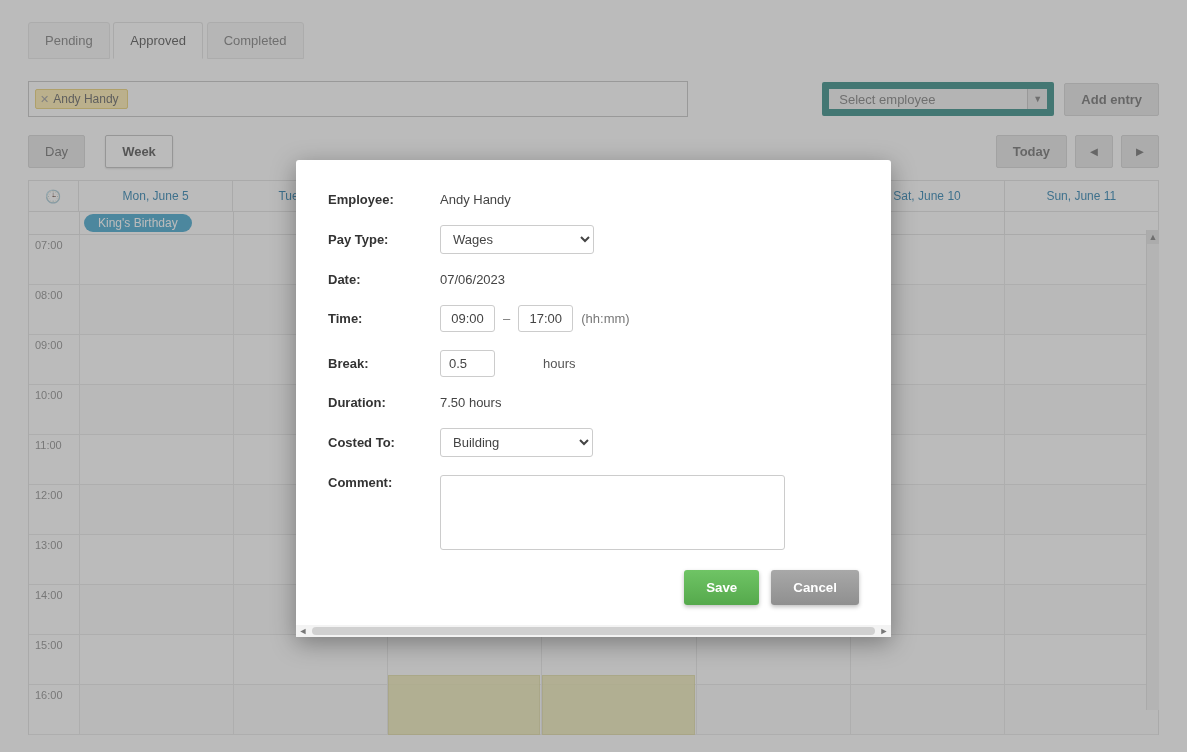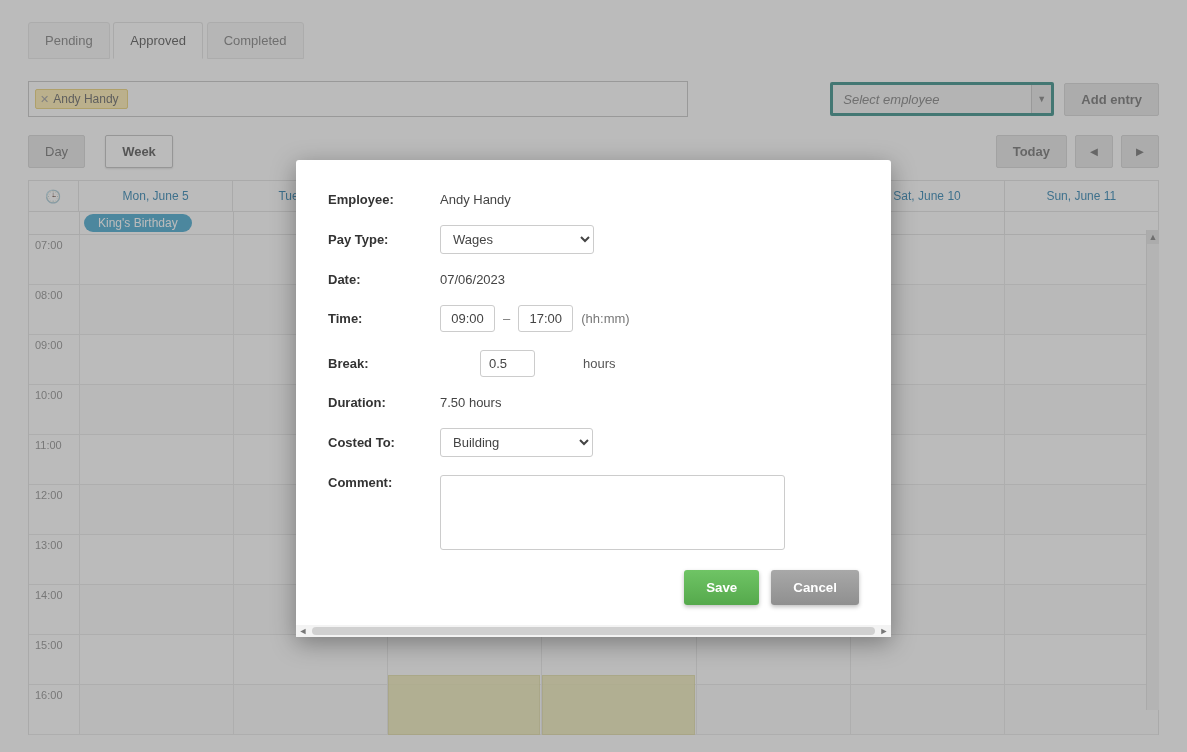--- a/index.html
+++ b/index.html
@@ -12,21 +12,21 @@
   .tab { display: inline-block; padding: 10px 16px; border-radius: 3px 3px 0 0; color: #666; cursor: pointer; }
   .tab.active { background: #fff; border: 1px solid #ddd; border-bottom-color: #fff; color: #333; font-weight: 500; }
   .tab.inactive { background: #f4f4f4; border: 1px solid #e0e0e0; }
 
   
   .controls { display: flex; justify-content: space-between; margin-bottom: 18px; }
   .tagbox { width: 660px; height: 36px; border: 1px solid #bbb; background: #fff; padding: 4px 6px; display: flex; align-items: center; }
   .tag { display: inline-flex; align-items: center; background: #ffe8a0; border: 1px solid #e6c95d; padding: 2px 8px 2px 4px; border-radius: 2px; color: #444; font-size: 12px; }
   .tag .x { margin-right: 4px; color: #888; cursor: pointer; font-size: 11px; }
   .right-controls { display: flex; gap: 10px; align-items: center; }
-  .select-box { display: flex; background: #f0f0f0; border: 3px solid #0f766e; border-radius: 2px; height: 34px; align-items: center; font-style: italic; }
+  .select-box { display: flex; background: #f0f0f0; border: 7px solid #0f766e; border-radius: 2px; height: 34px; align-items: center; }
   .select-box .lbl { padding: 0 10px; color: #666; width: 198px; }
   .select-box .drop { width: 20px; background: #e0e0e0; border-left: 1px solid #bbb; height: 100%; display: flex; align-items: center; justify-content: center; font-size: 9px; color: #666; }
   .btn-grey { background: #e0e0e0; border: 1px solid #ccc; padding: 8px 16px; border-radius: 2px; color: #555; cursor: pointer; }
   .btn-grey.bold { font-weight: 700; }
 
   
   .view-row { display: flex; justify-content: space-between; margin-bottom: 12px; }
   .view-group { display: flex; gap: 20px; }
   .btn-grey.active { background: #fff; border: 1px solid #b5b5b5; box-shadow: 0 1px 2px rgba(0,0,0,.15); font-weight: 700; color: #333; }
   .nav-group { display: flex; gap: 8px; }
@@ -59,21 +59,21 @@
   
   .overlay { position: absolute; inset: 0; background: rgba(120,120,120,.5); display: flex; align-items: flex-start; justify-content: center; }
   .modal { margin-top: 160px; width: 595px; background: #fff; border-radius: 3px; box-shadow: 0 6px 24px rgba(0,0,0,.35); padding: 32px; position: relative; }
   .modal .row { display: flex; align-items: center; margin-bottom: 18px; }
   .modal .lbl { width: 112px; font-weight: 700; color: #333; }
   .modal .val { color: #444; }
   .modal select, .modal input, .modal textarea { border: 1px solid #ccc; border-radius: 3px; padding: 5px 8px; font-family: inherit; font-size: 13px; color: #444; background: #fff; }
   .modal select.pay { width: 154px; }
   .modal select.costed { width: 153px; }
   .modal .time-in { width: 55px; text-align: center; }
-  .modal .break-in { width: 55px; margin-left: 40px; }
+  .modal .break-in { width: 55px; }
   .modal textarea { width: 345px; height: 75px; resize: none; }
   .modal .hint { color: #777; margin-left: 8px; }
   .modal .dash { margin: 0 8px; color: #777; }
   .modal .break-unit { margin-left: 8px; color: #555; padding-left: 40px; }
   .modal .actions { display: flex; justify-content: flex-end; gap: 12px; margin-top: 20px; }
   .btn-save { background: #63b75a; background: linear-gradient(#6fc465,#55a94c); color: #fff; border: 0; padding: 10px 22px; border-radius: 3px; font-weight: 700; box-shadow: 0 2px 4px rgba(0,0,0,.25); cursor: pointer; }
   .btn-cancel { background: #9e9e9e; background: linear-gradient(#a8a8a8,#8f8f8f); color: #fff; border: 0; padding: 10px 22px; border-radius: 3px; font-weight: 700; box-shadow: 0 2px 4px rgba(0,0,0,.25); cursor: pointer; }
 
   .hscroll { position: absolute; left: 0; right: 0; bottom: 0; height: 12px; display: flex; align-items: center; background: #f3f3f3; }
   .hscroll .arrow { width: 14px; text-align: center; font-size: 9px; color: #777; }

